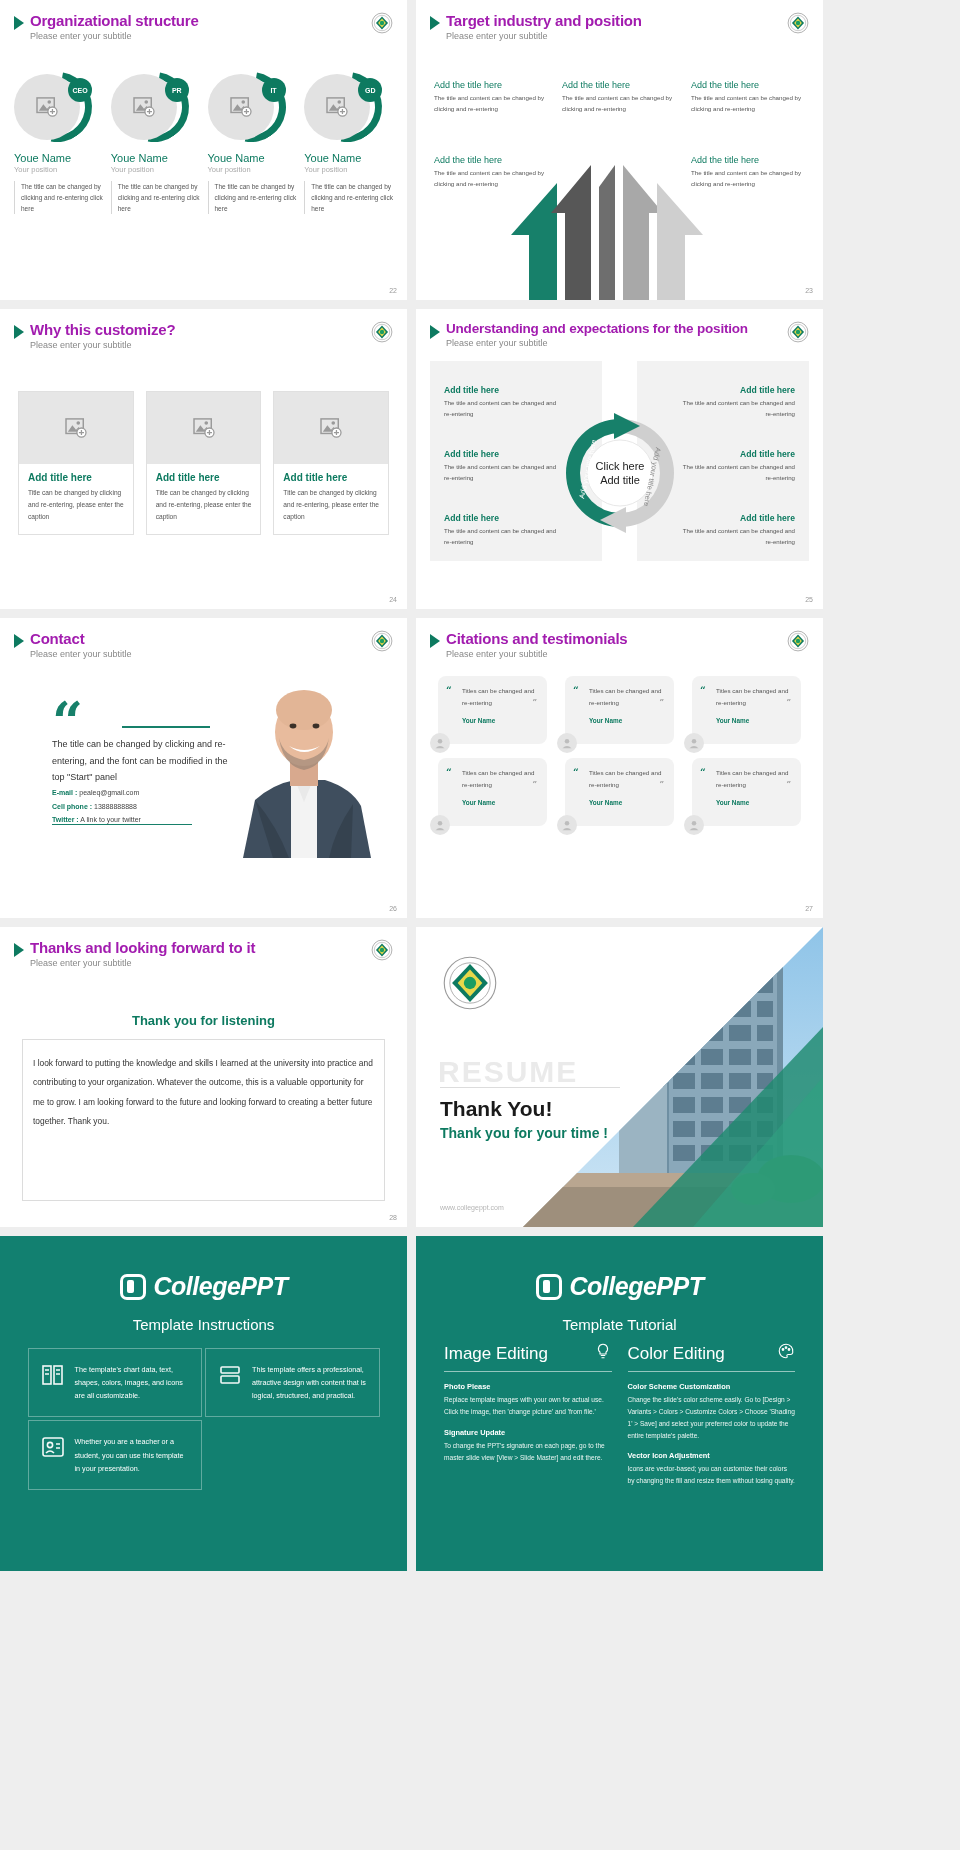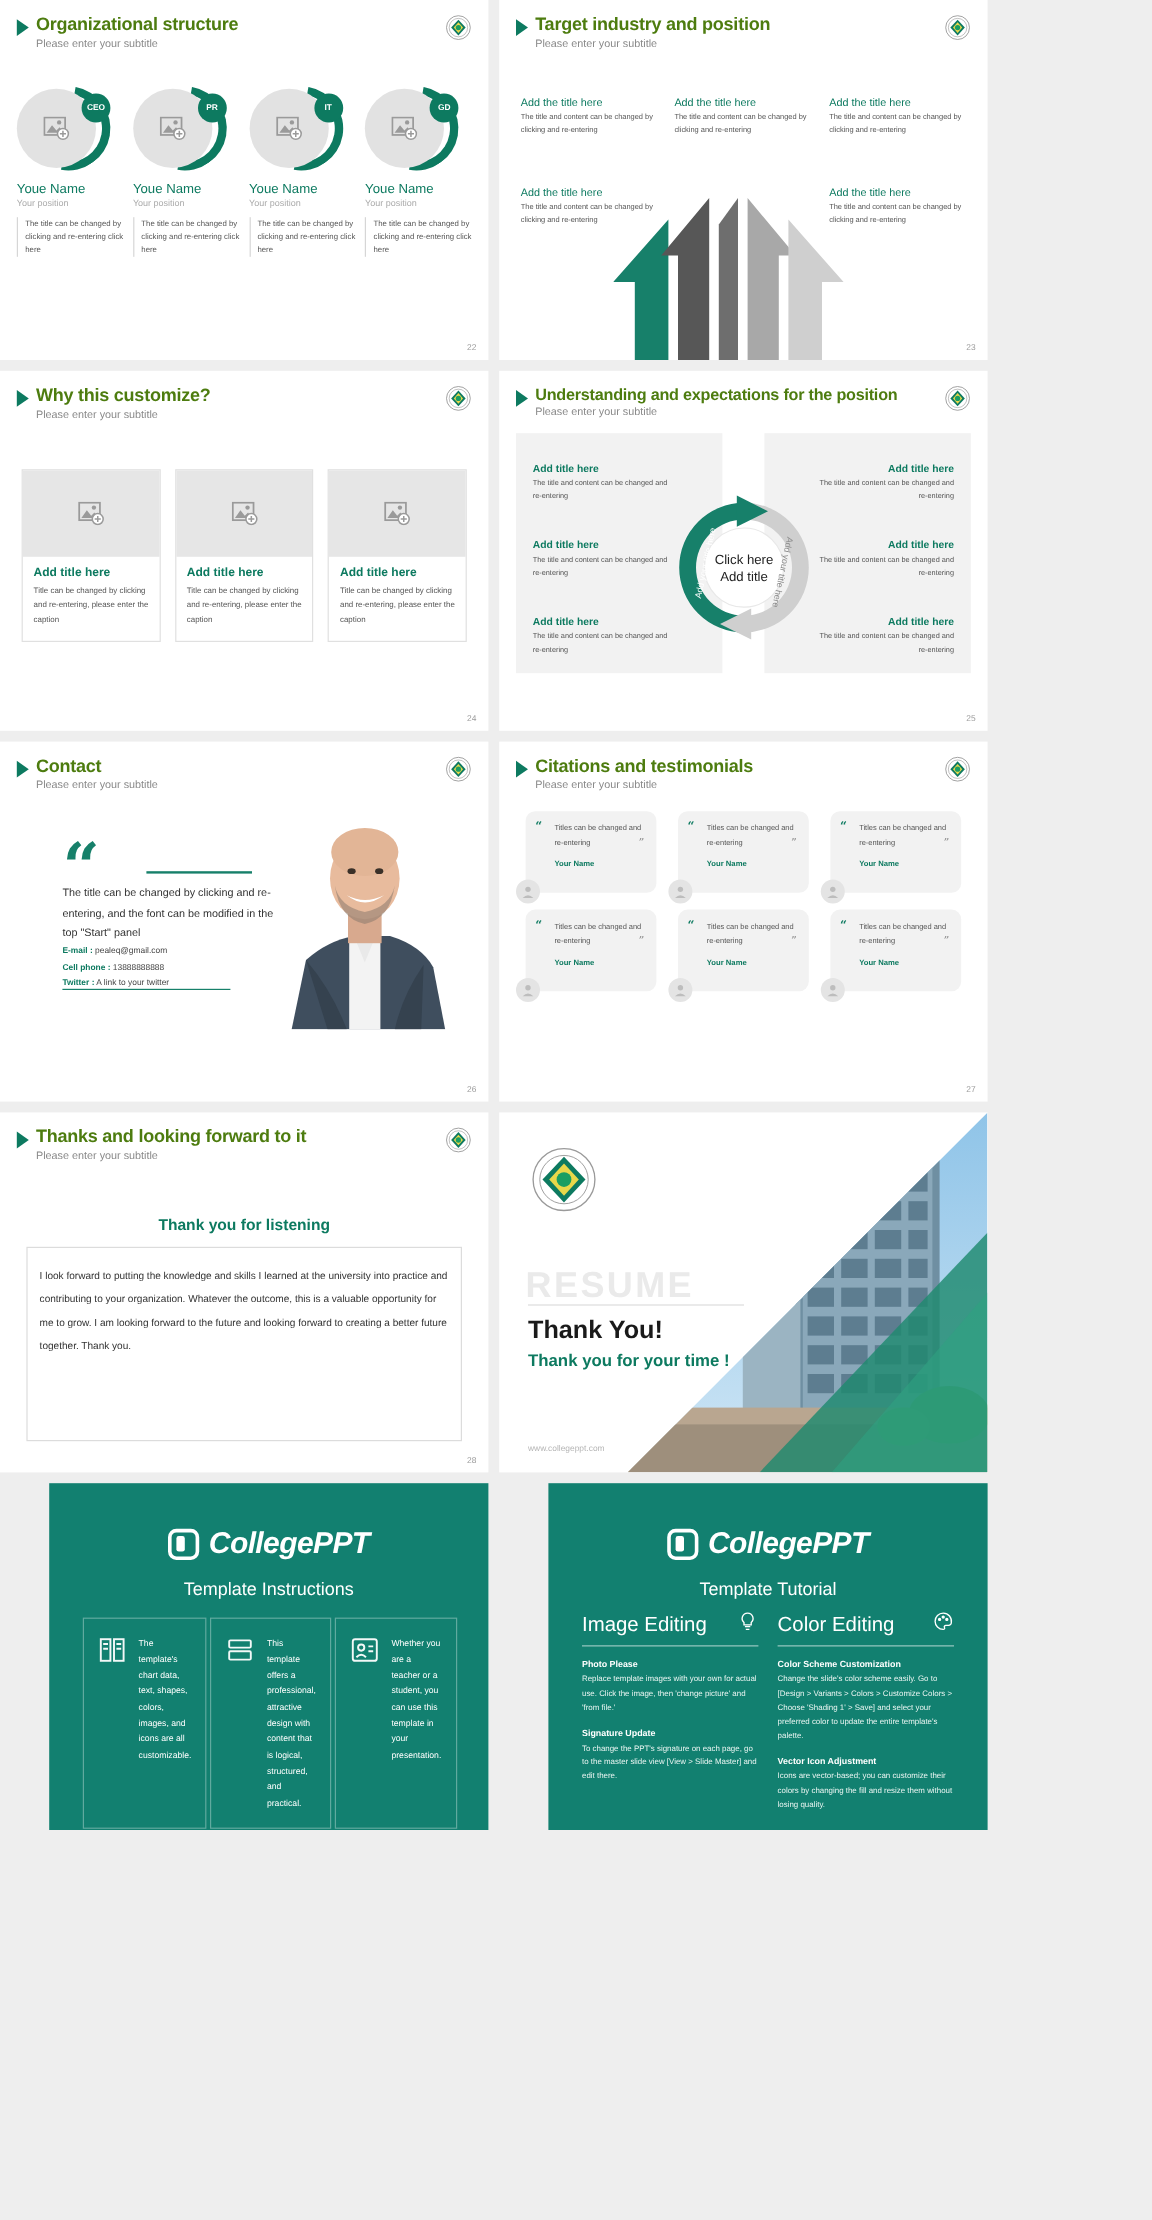--- a/index.html
+++ b/index.html
@@ -11,21 +11,21 @@
   }
   .grid { display: grid; grid-template-columns: 407px 407px; gap: 9px 9px; padding: 0 0 0 0; width:960px; }
   .slide { background:#fff; position:relative; height:300px; overflow:hidden; }
   .logo { position:absolute; right:14px; top:12px; width:22px; height:22px; }
   .logo svg { width:100%; height:100%; display:block; }
   .pagenum { position:absolute; right:10px; bottom:6px; font-size:7px; color:#9a9a9a; }
   .hdr { position:absolute; left:14px; top:12px; }
   .hdr .arrow { position:absolute; left:0; top:4px; width:0; height:0;
     border-left:10px solid #0d7a60; border-top:7px solid transparent; border-bottom:7px solid transparent;}
   .hdr .tt { margin-left:16px; }
-  .title { font-size:15px; font-weight:bold; color:#4d7c0f; letter-spacing:-0.2px; white-space:nowrap;}
+  .title { font-size:15px; font-weight:bold; color:#a21caf; letter-spacing:-0.2px; white-space:nowrap;}
   .subtitle { font-size:9px; color:#888; margin-top:2px; }
 
   
   .org-row { position:absolute; top:72px; left:14px; right:14px; display:flex; gap:8px; }
   .org-card { width:92px; }
   .av-wrap { position:relative; width:78px; height:72px; }
   .av-ring { position:absolute; left:8px; top:0; width:70px; height:70px; border-radius:50%;
      border:7px solid #0d7a60; border-left-color:transparent; border-top-color:transparent; transform:rotate(-35deg);}
   .av-circ { position:absolute; left:0; top:2px; width:66px; height:66px; border-radius:50%; background:#e2e2e2;
      display:flex; align-items:center; justify-content:center;}
@@ -86,27 +86,27 @@
   .ty-slide { position:relative; overflow:hidden; background:#fff; }
   .ty-photo { position:absolute; right:0; top:0; width:300px; height:300px; }
   .ty-seal { position:absolute; left:26px; top:28px; width:56px; height:56px; }
   .ty-resume { position:absolute; left:22px; top:128px; font-size:30px; font-weight:bold; color:#eaeaea; letter-spacing:2px; }
   .ty-rule { position:absolute; left:24px; top:160px; width:180px; height:1px; background:#dcdcdc; }
   .ty-big { position:absolute; left:24px; top:170px; font-size:21px; font-weight:bold; color:#1a1a1a; }
   .ty-sub { position:absolute; left:24px; top:198px; font-size:14px; font-weight:bold; color:#0d7a60; }
   .ty-url { position:absolute; left:24px; bottom:16px; font-size:7px; color:#b5b5b5; }
 
   
-  .gp { background:#128070; position:relative; height:289px; overflow:hidden; color:#fff;margin-left:41px; }
+  .gp { background:#128070; position:relative; height:335px; overflow:hidden; color:#fff; }
   .brand { position:absolute; top:36px; left:0; right:0; text-align:center; }
   .brand .bl { display:inline-flex; align-items:center; gap:8px; font-size:25px; font-weight:bold; font-style:italic; letter-spacing:-0.5px;}
   .brand .mark { width:26px; height:26px; border:3px solid #fff; border-radius:7px; display:inline-block; position:relative;}
   .brand .mark::after{content:""; position:absolute; left:4px; top:3px; width:7px; height:13px; background:#fff; border-radius:2px;}
   .gp h3 { position:absolute; top:80px; left:0; right:0; text-align:center; font-size:15px; font-weight:normal; }
-  .ins-grid { position:absolute; top:112px; left:28px; right:28px; display:grid; grid-template-columns:1fr 1fr 1fr; gap:4px; }
+  .ins-grid { position:absolute; top:112px; left:28px; right:28px; display:grid; grid-template-columns:1fr 1fr; gap:4px; }
   .ins-cell { display:flex; gap:10px; padding:14px 12px; border:1px solid rgba(255,255,255,0.33); margin:-0.5px; }
   .ins-cell .ic { width:24px; height:24px; flex:none; opacity:.95; }
   .ins-cell p { font-size:7.2px; line-height:1.85; }
   .tut-grid { position:absolute; top:106px; left:28px; right:28px; display:grid; grid-template-columns:1fr 1fr; gap:16px; }
   .tut-col .th { display:flex; align-items:center; justify-content:space-between; border-bottom:1.5px solid rgba(255,255,255,.55); padding-bottom:6px; }
   .tut-col .th span { font-size:17px; font-weight:normal; }
   .tut-col .blk { margin-top:10px; }
   .tut-col .blk h5 { font-size:7.4px; font-weight:bold; }
   .tut-col .blk p { font-size:6.6px; line-height:1.8; margin-top:3px; color:#eaf5f2; }
 </style>

